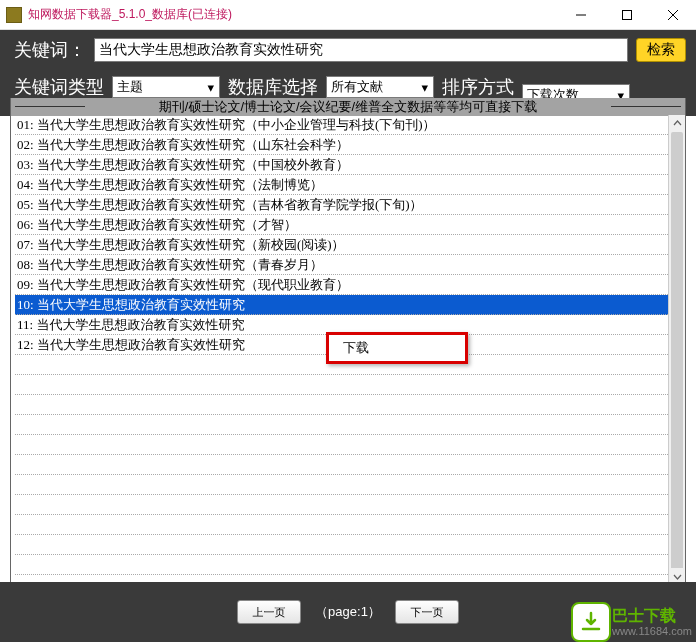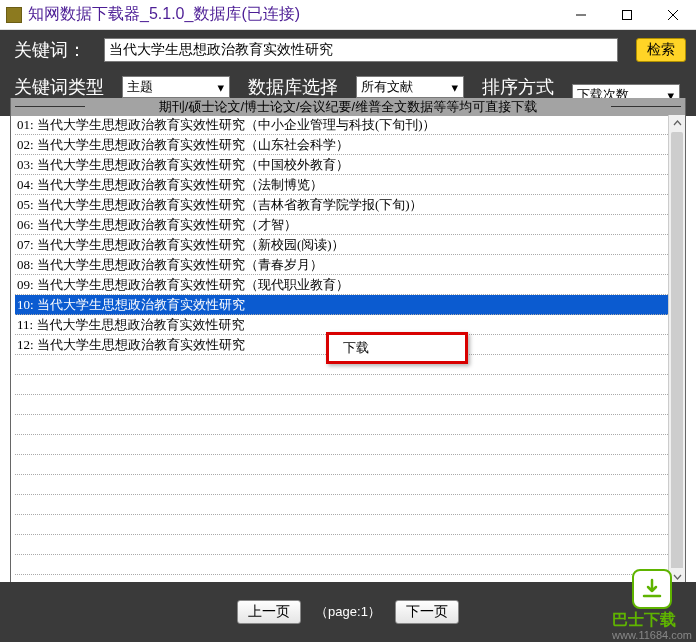--- a/index.html
+++ b/index.html
@@ -22,43 +22,43 @@
     padding: 0 0 0 6px;
   }
   .titlebar .app-icon {
     width: 16px; height: 16px;
     background: #8c7a1f;
     border: 1px solid #6b5d15;
     margin-right: 6px;
   }
   .titlebar .title {
     flex: 1;
-    font-size: 16px;
-    color: #4c1d95;
+    font-size: 12px;
+    color: #be185d;
   }
   .winbtn {
     width: 46px; height: 30px;
     display: flex;
     align-items: center;
     justify-content: center;
     color: #000;
     cursor: pointer;
   }
   .winbtn.close svg line { stroke:#000; stroke-width:1; }
   .winbtn svg { stroke:#000; stroke-width:1; fill:none; }
 
   .toolbar {
     background: #3a3a3a;
     padding: 8px 10px 10px 14px;
     color: #fff;
   }
   .row {
     display: flex;
     align-items: center;
-    gap: 18px;
+    gap: 8px;
     margin-bottom: 6px;
   }
   .lbl {
     font-size: 18px;
     color: #fff;
     white-space: nowrap;
   }
   .kw-input {
     flex: 1;
     height: 24px;
@@ -191,33 +191,32 @@
     background: #3a3a3a;
     display:flex; align-items:center; justify-content:center;
     gap: 14px;
     color:#fff;
   }
   .navbtn {
     background: linear-gradient(#fefefe,#e5e5e5);
     border:1px solid #888;
     border-radius:3px;
     height:24px; width:64px;
-    font-size:14px;
+    font-size:11px;
     color:#000;
     cursor:pointer;
   }
   .pagelabel { font-size:13px; color:#fff; }
 
   .watermark {
     position:absolute;
     right: 4px; bottom: 0px;
     display:flex; align-items:center;
     gap:1px;
     z-index: 200;
-    flex-direction: column;
   }
   .wm-icon {
     width:40px; height:40px;
     border:2px solid #5fb400; border-radius:8px;
     display:flex; align-items:center; justify-content:center;
     background: #fff;
   }
   .wm-icon svg { width:24px; height:24px; }
   .wm-text { display:flex; flex-direction:column; line-height:1.2; }
   .wm-cn { color:#5fb400; font-size:16px; font-weight:bold; }

